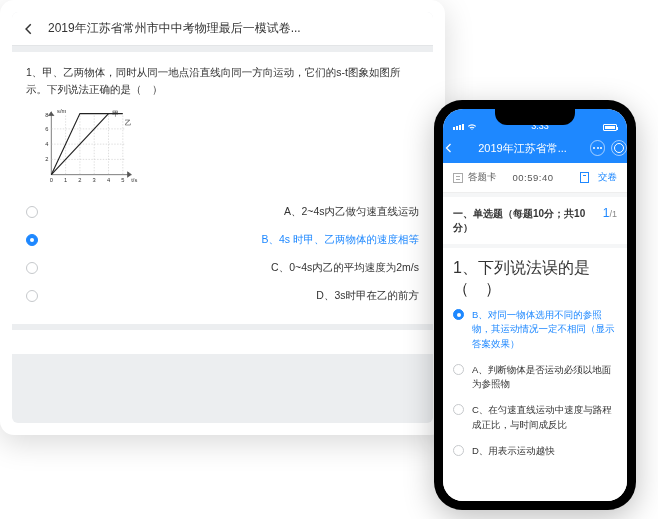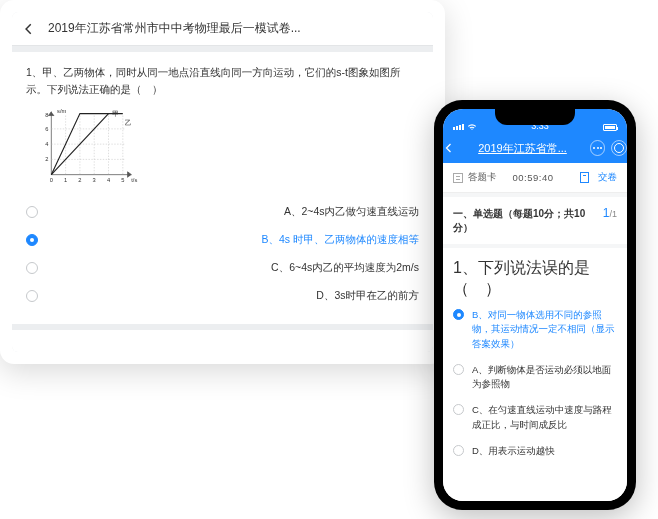--- a/index.html
+++ b/index.html
@@ -11,21 +11,21 @@
     height: 519px;
     overflow: hidden;
   }
 
   
   .tablet {
     position: absolute;
     left: 0;
     top: 0;
     width: 445px;
-    height: 364px;
+    height: 435px;
     background: #fff;
     border-radius: 14px;
     box-shadow: 0 8px 30px rgba(0,0,0,0.15);
     overflow: hidden;
   }
   .tablet-inner {
     position: absolute;
     left: 12px; right: 12px; top: 12px; bottom: 12px;
     background: #eceef0;
     border-radius: 6px;
@@ -157,21 +157,20 @@
   .batt::after { content:""; position:absolute; left:1px; top:1px; bottom:1px; width:10px; background:#fff; }
   .batt::before { content:""; position:absolute; right:-2px; top:2px; width:1px; height:3px; background:#fff; }
   .phone-nav {
     background: #1e88ff;
     color: #fff;
     height: 30px;
     display: flex;
     align-items: center;
     padding: 0 0;
     font-size: 11px;
-    text-decoration: underline;
   }
   .phone-back { width: 12px; height: 12px; cursor: pointer; }
   .phone-nav-title { flex: 1; text-align: center; overflow: hidden; white-space: nowrap; text-overflow: ellipsis; padding: 0 4px; }
   .nav-actions { display: flex; align-items: center; gap: 6px; }
   .pill {
     border: 1px solid rgba(255,255,255,0.6);
     border-radius: 10px;
     height: 16px;
     display: flex; align-items: center; justify-content: center;
     padding: 0 2px;
@@ -298,21 +297,21 @@
       <div class="opt">
         <span class="radio"></span>
         <span class="opt-text">A、2~4s内乙做匀速直线运动</span>
       </div>
       <div class="opt sel">
         <span class="radio sel"></span>
         <span class="opt-text">B、4s 时甲、乙两物体的速度相等</span>
       </div>
       <div class="opt">
         <span class="radio"></span>
-        <span class="opt-text">C、6~4s内乙的平均速度为2m/s</span>
+        <span class="opt-text">C、0~4s内乙的平均速度为2m/s</span>
       </div>
       <div class="opt">
         <span class="radio"></span>
         <span class="opt-text">D、3s时甲在乙的前方</span>
       </div>
     </div>
 
     <div class="question-card2">
       
     </div>

